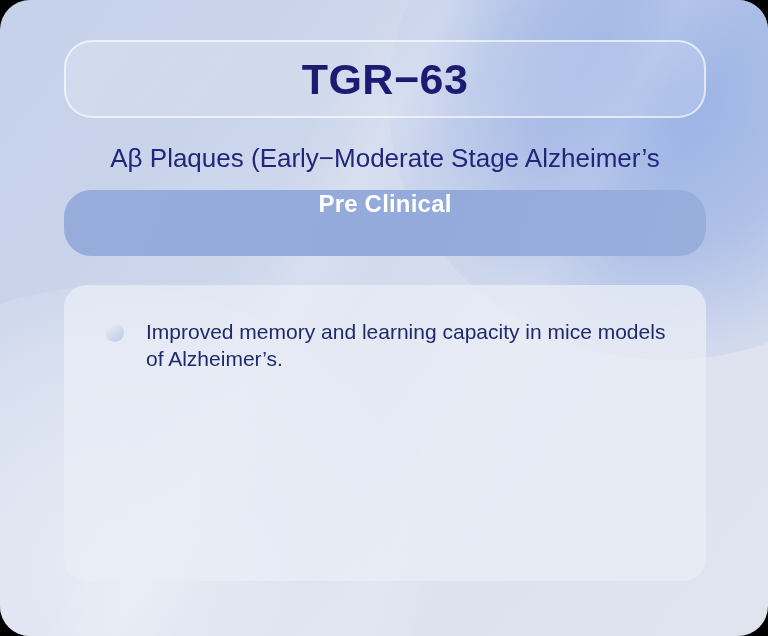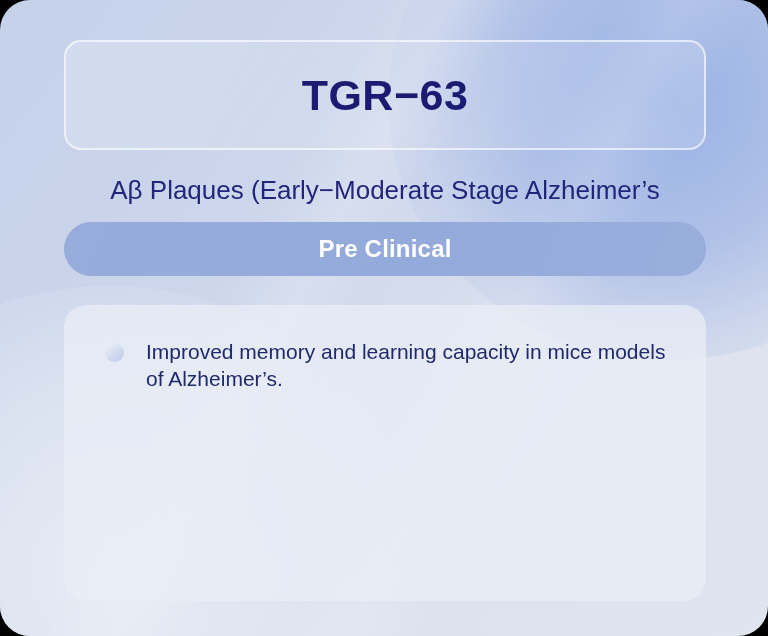--- a/index.html
+++ b/index.html
@@ -77,23 +77,23 @@
   .card-inner {
     position: relative;
     z-index: 3;
     padding: 40px 62px 0 64px;
     box-sizing: border-box;
     height: 100%;
   }
 
   
   .title-box {
-    height: 110px;
+    height: 78px;
     border: 2px solid rgba(255,255,255,0.62);
-    border-radius: 17px;
+    border-radius: 28px;
     background: linear-gradient(125deg,
       rgba(255,255,255,0.20) 0%,
       rgba(255,255,255,0.10) 48%,
       rgba(255,255,255,0.16) 100%);
     display: flex;
     align-items: center;
     justify-content: center;
     box-sizing: border-box;
   }
   .title-text {
@@ -116,25 +116,25 @@
   .subtitle-text {
     font-size: 26px;
     color: #22267a;
     white-space: nowrap;
     line-height: 1.15;
   }
 
   
   .status-pill {
     margin-top: 16px;
-    height: 54px;
+    height: 66px;
     border-radius: 27px;
     background: linear-gradient(110deg, #97ACDB 0%, #94AADA 55%, #9AAEDC 100%);
     display: flex;
-    align-items: center;
+    align-items: flex-start;
     justify-content: center;
   }
   .status-text {
     font-size: 24px;
     font-weight: bold;
     color: #ffffff;
     letter-spacing: 0.2px;
   }
 
   

